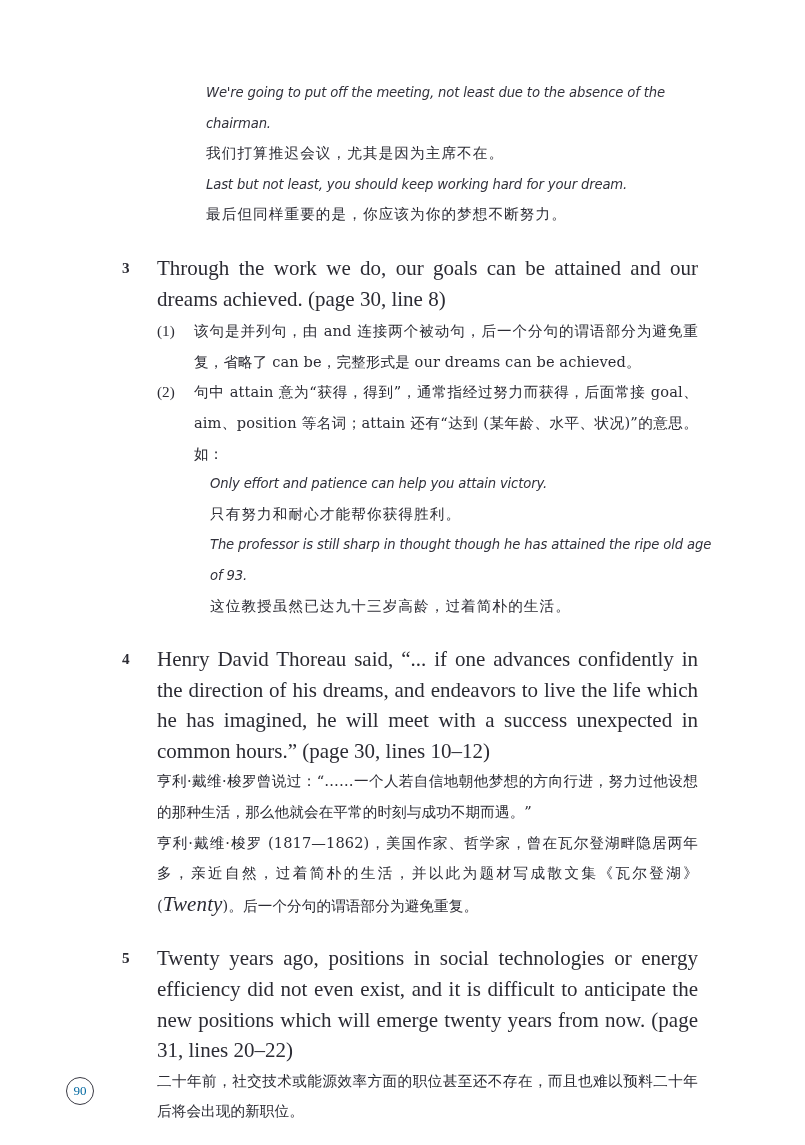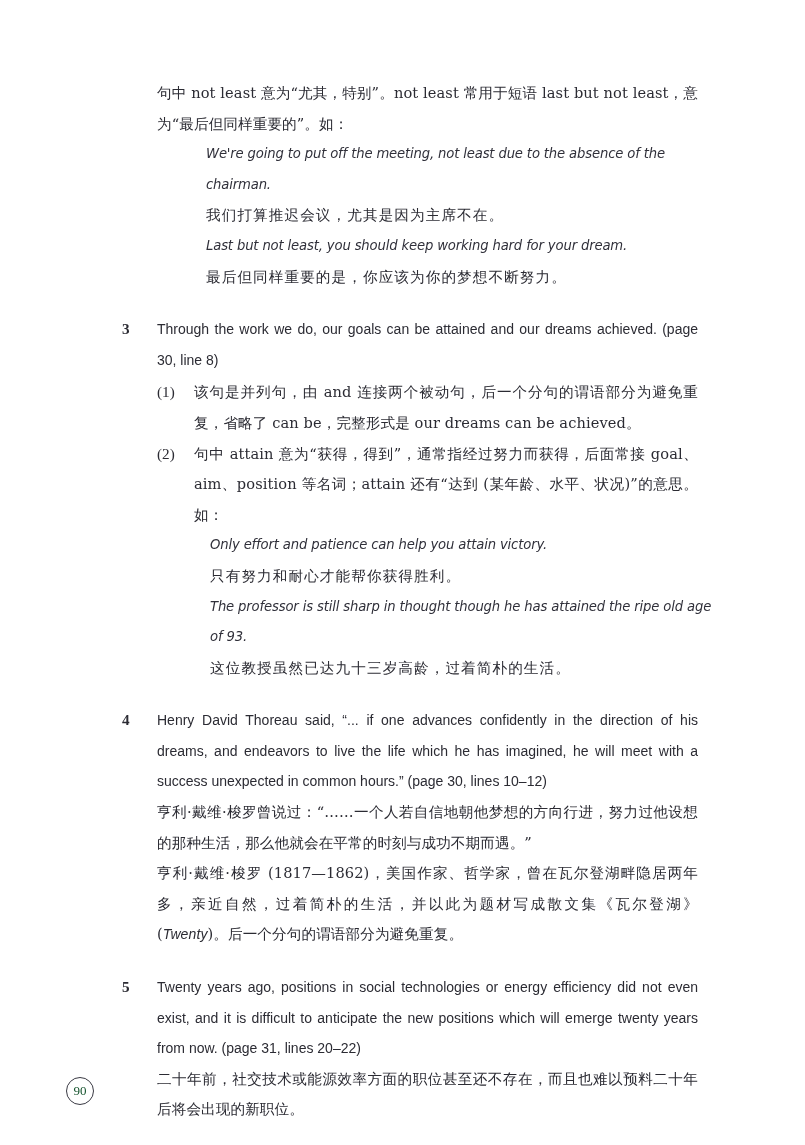--- a/index.html
+++ b/index.html
@@ -39,22 +39,22 @@
     margin: 0;
   }
 
   .cn {
     font-family: "DejaVu Serif", "Liberation Serif", serif;
     font-size: 14.6px;
     letter-spacing: .1px;
   }
 
   .en-serif {
-    font-family: Liberation Sans, sans-serif;
-    font-size: 14px;
+    font-family: Liberation Serif, serif;
+    font-size: 21px;
   }
 
   
   .top-block {
     margin-left: 39px;
     width: 541px;
   }
 
   
   .examples {
@@ -64,21 +64,21 @@
   .ex-en {
     font-family: "DejaVu Sans", "Liberation Sans", sans-serif;
     font-size: 13.2px;
     font-style: italic;
     line-height: 30.6px;
     letter-spacing: -0.15px;
     color: #30303a;
     margin: 0;
   }
   .ex-cn {
-    font-family: Liberation Serif, serif;
+    font-family: Liberation Mono, monospace;
     font-size: 14.6px;
     line-height: 30.6px;
     letter-spacing: 1.1px;
     color: #2b2b33;
     margin: 0;
   }
 
   
   .item {
     position: relative;
@@ -131,33 +131,32 @@
     top: 1077px;
     width: 28px;
     height: 28px;
     border: 1.3px solid #3a3a44;
     border-radius: 50%;
     display: flex;
     align-items: center;
     justify-content: center;
     font-family: "Liberation Serif", "DejaVu Serif", serif;
     font-size: 13px;
-    color: #14532d;
+    color: #0369a1;
     box-sizing: border-box;
   }
 </style>
 </head>
 <body>
 
 <div class="page">
 
   <div class="content">
 
     <div>
-      <p class="para cn top-block">句中 not least 意为“尤其，特别”。not least 常用于短语 last but not least，意为“最后但同样重要的”。如：</p>
 
       <div class="examples">
         <p class="ex-en">We're going to put off the meeting, not least due to the absence of the chairman.</p>
         <p class="ex-cn">我们打算推迟会议，尤其是因为主席不在。</p>
         <p class="ex-en">Last but not least, you should keep working hard for your dream.</p>
         <p class="ex-cn">最后但同样重要的是，你应该为你的梦想不断努力。</p>
       </div>
     </div>
 
     <div class="item">

